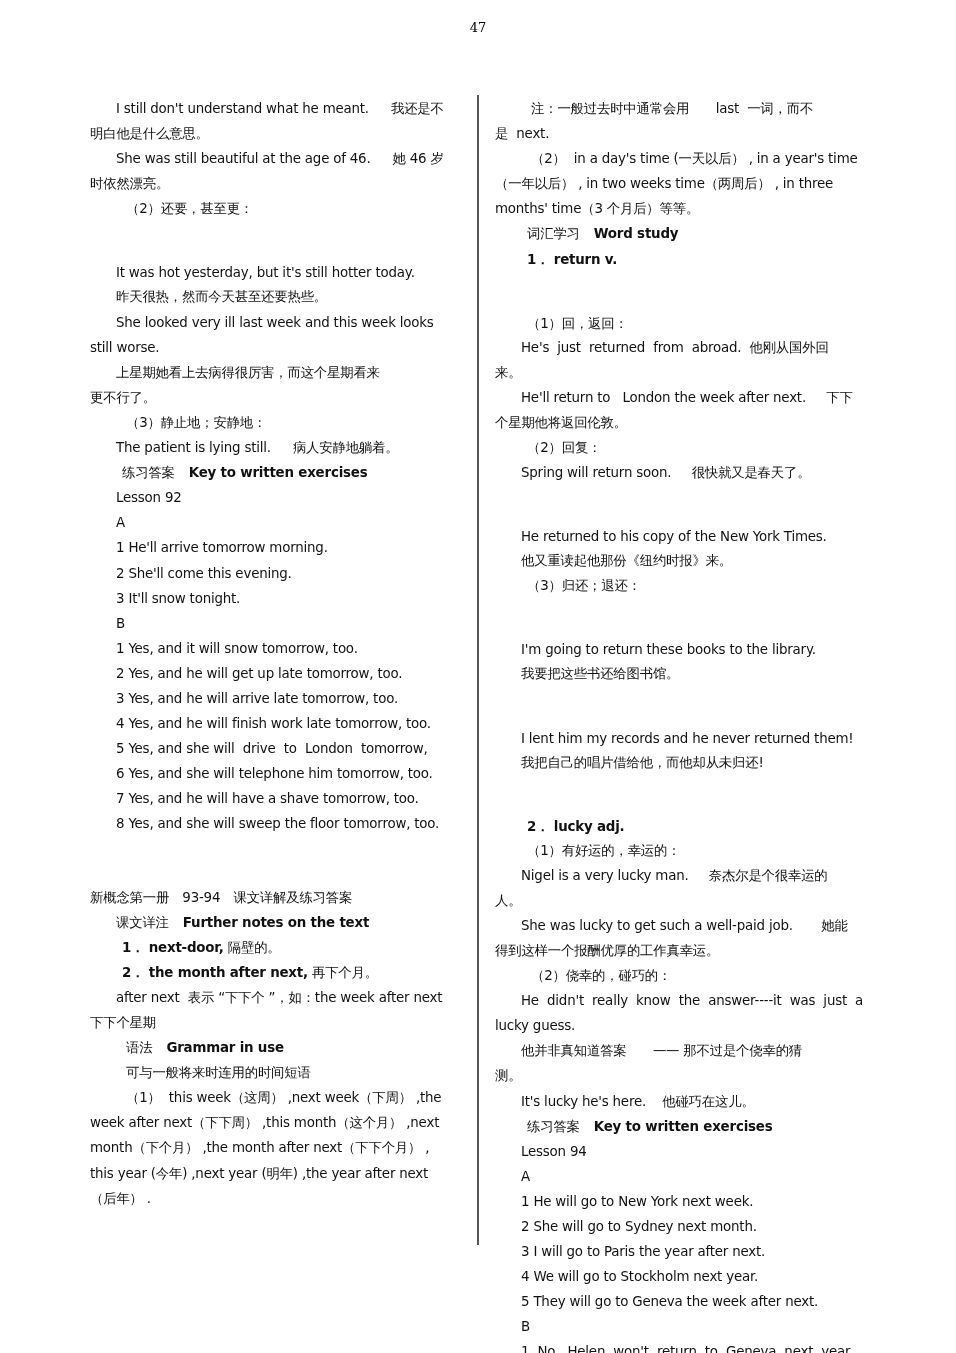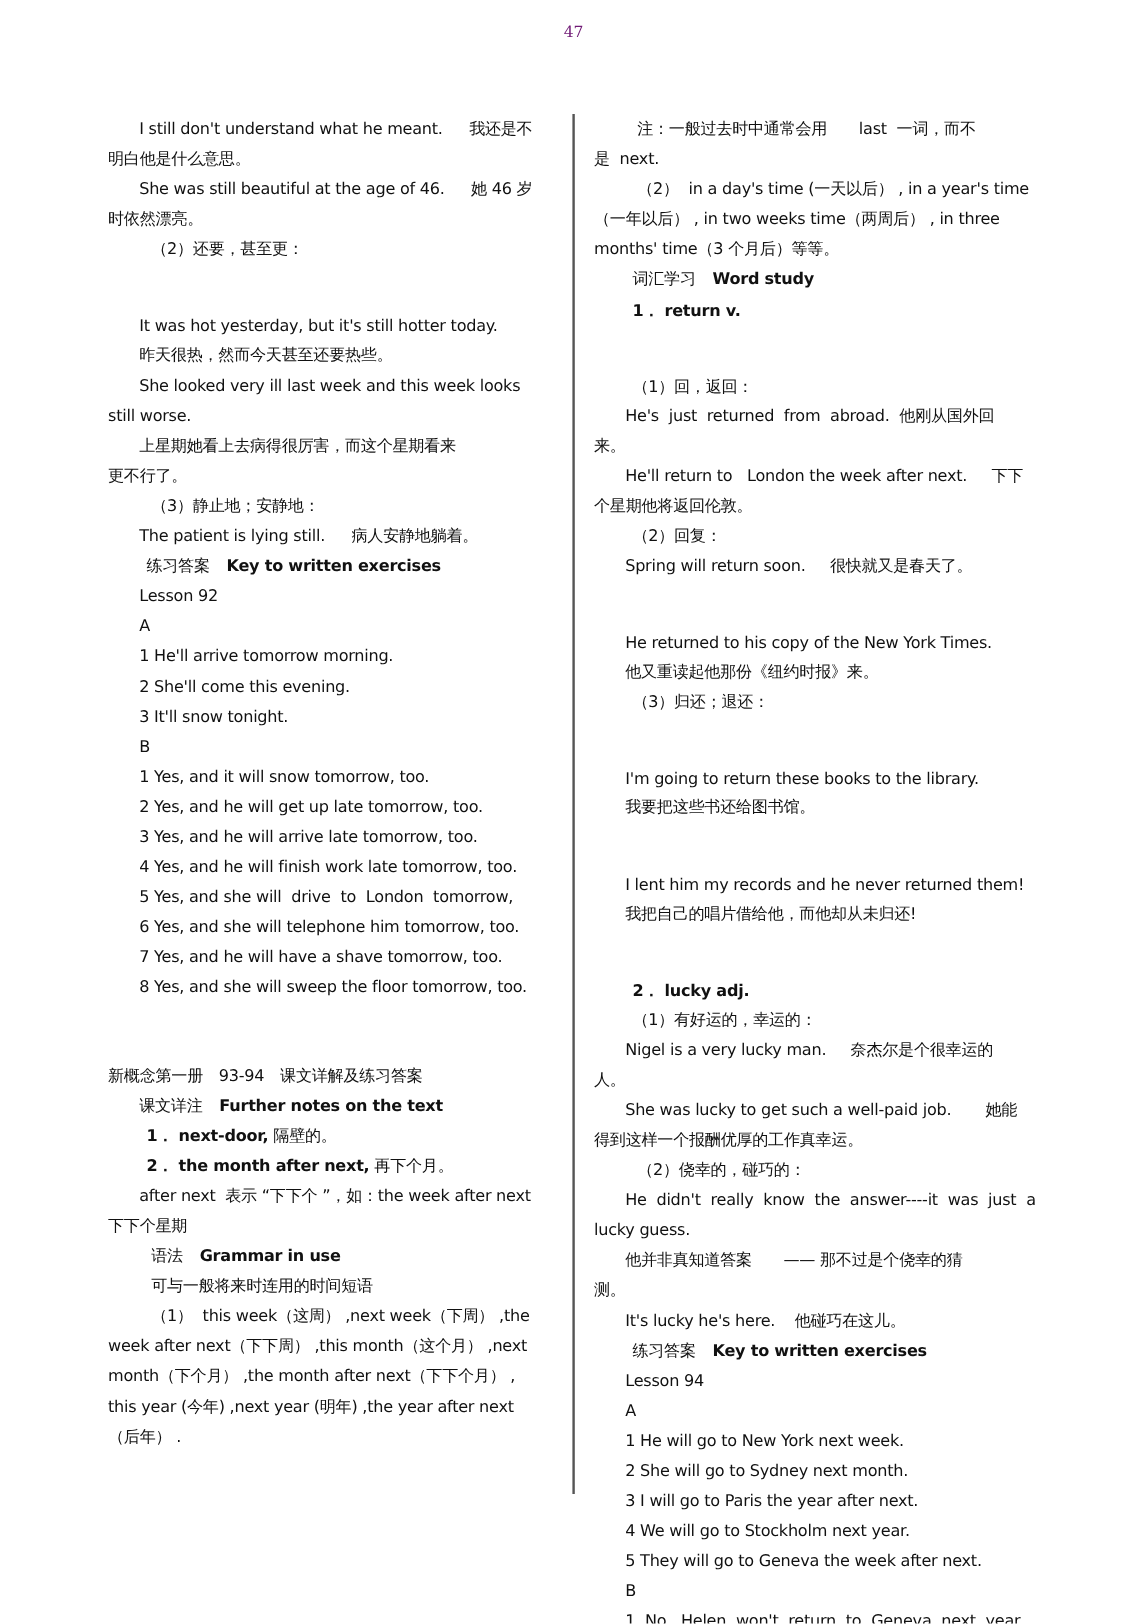--- a/index.html
+++ b/index.html
@@ -3,21 +3,21 @@
 <meta charset="utf-8">
 <style>
   html, body { margin: 0; padding: 0; background: #ffffff; }
   body {
     width: 956px; height: 1353px; position: relative; overflow: hidden;
     font-family: "DejaVu Sans", "Liberation Sans", sans-serif;
     color: #111111;
   }
   .page-num {
     position: absolute; top: 20px; left: 0; width: 956px; text-align: center;
-    font-family: "DejaVu Serif", "Liberation Serif", serif; font-size: 13px; color: #701a75;
+    font-family: "DejaVu Serif", "Liberation Serif", serif; font-size: 13px; color: #000000;
   }
   .col {
     position: absolute; top: 96px; width: 372px;
     font-size: 13.4px; letter-spacing: -0.2px;
   }
   .col.left { left: 90px; }
   .col.right { left: 495px; }
   .divider {
     position: absolute; left: 477px; top: 95px; width: 2px; height: 1150px;
     background: #555555;

